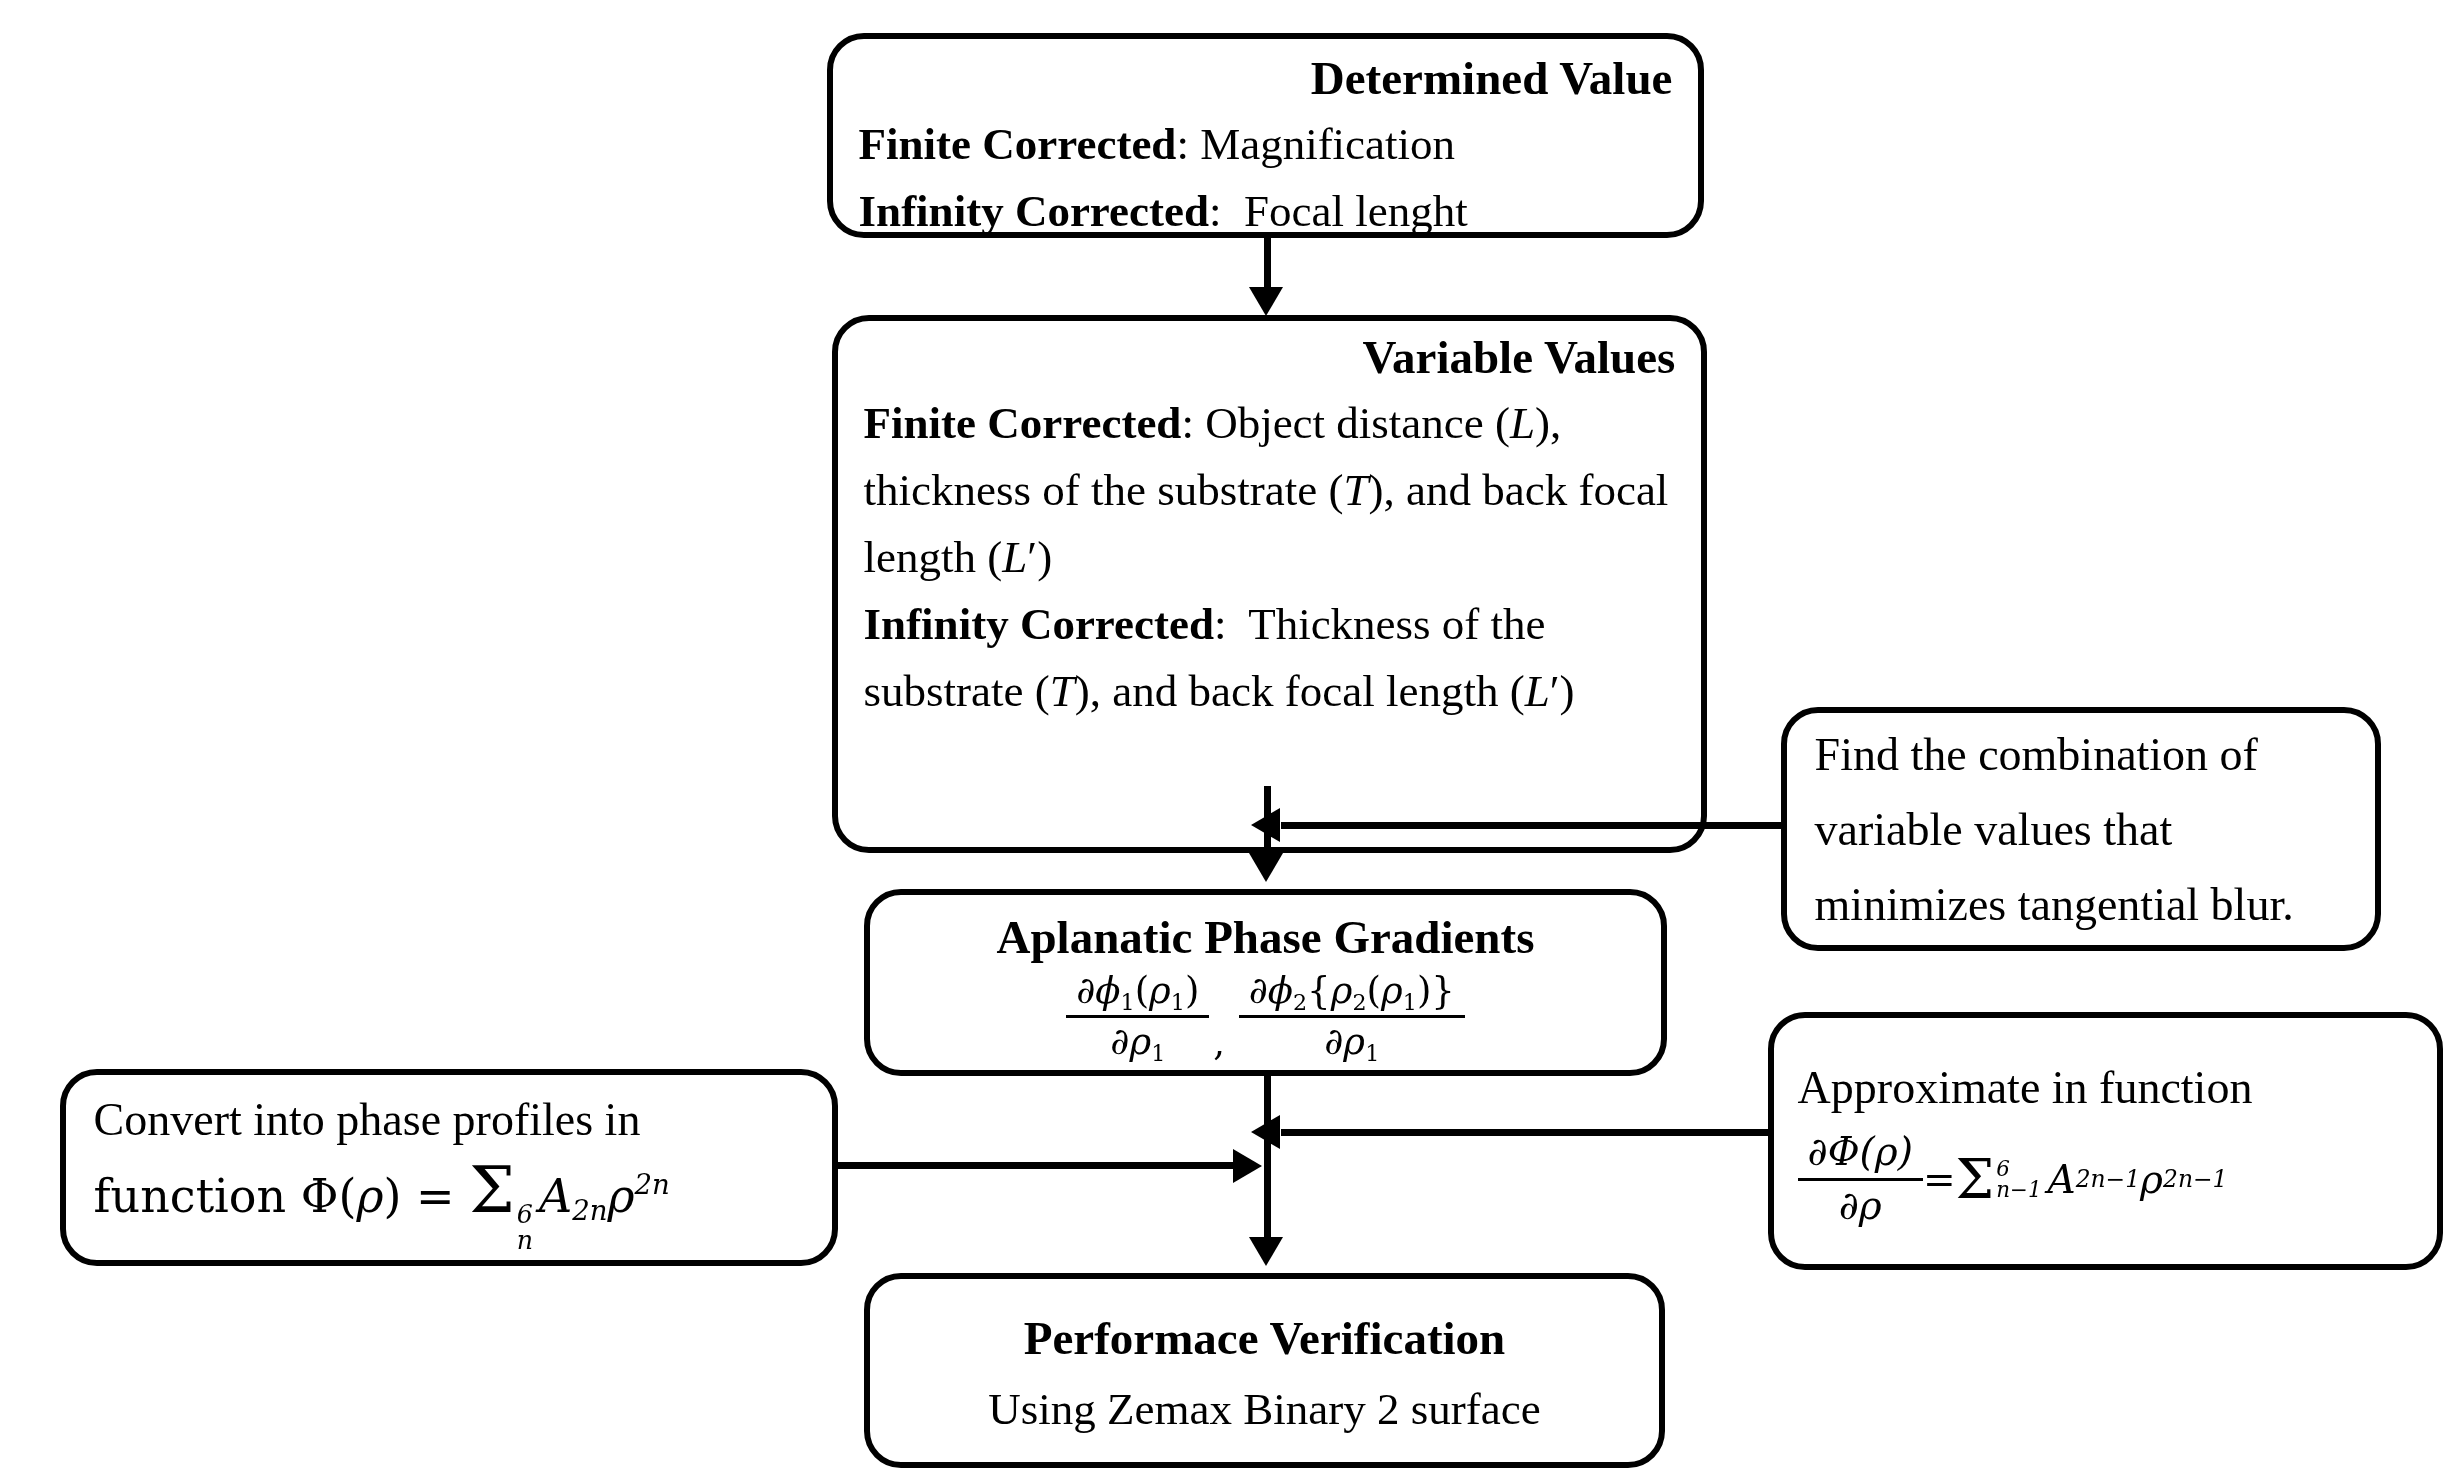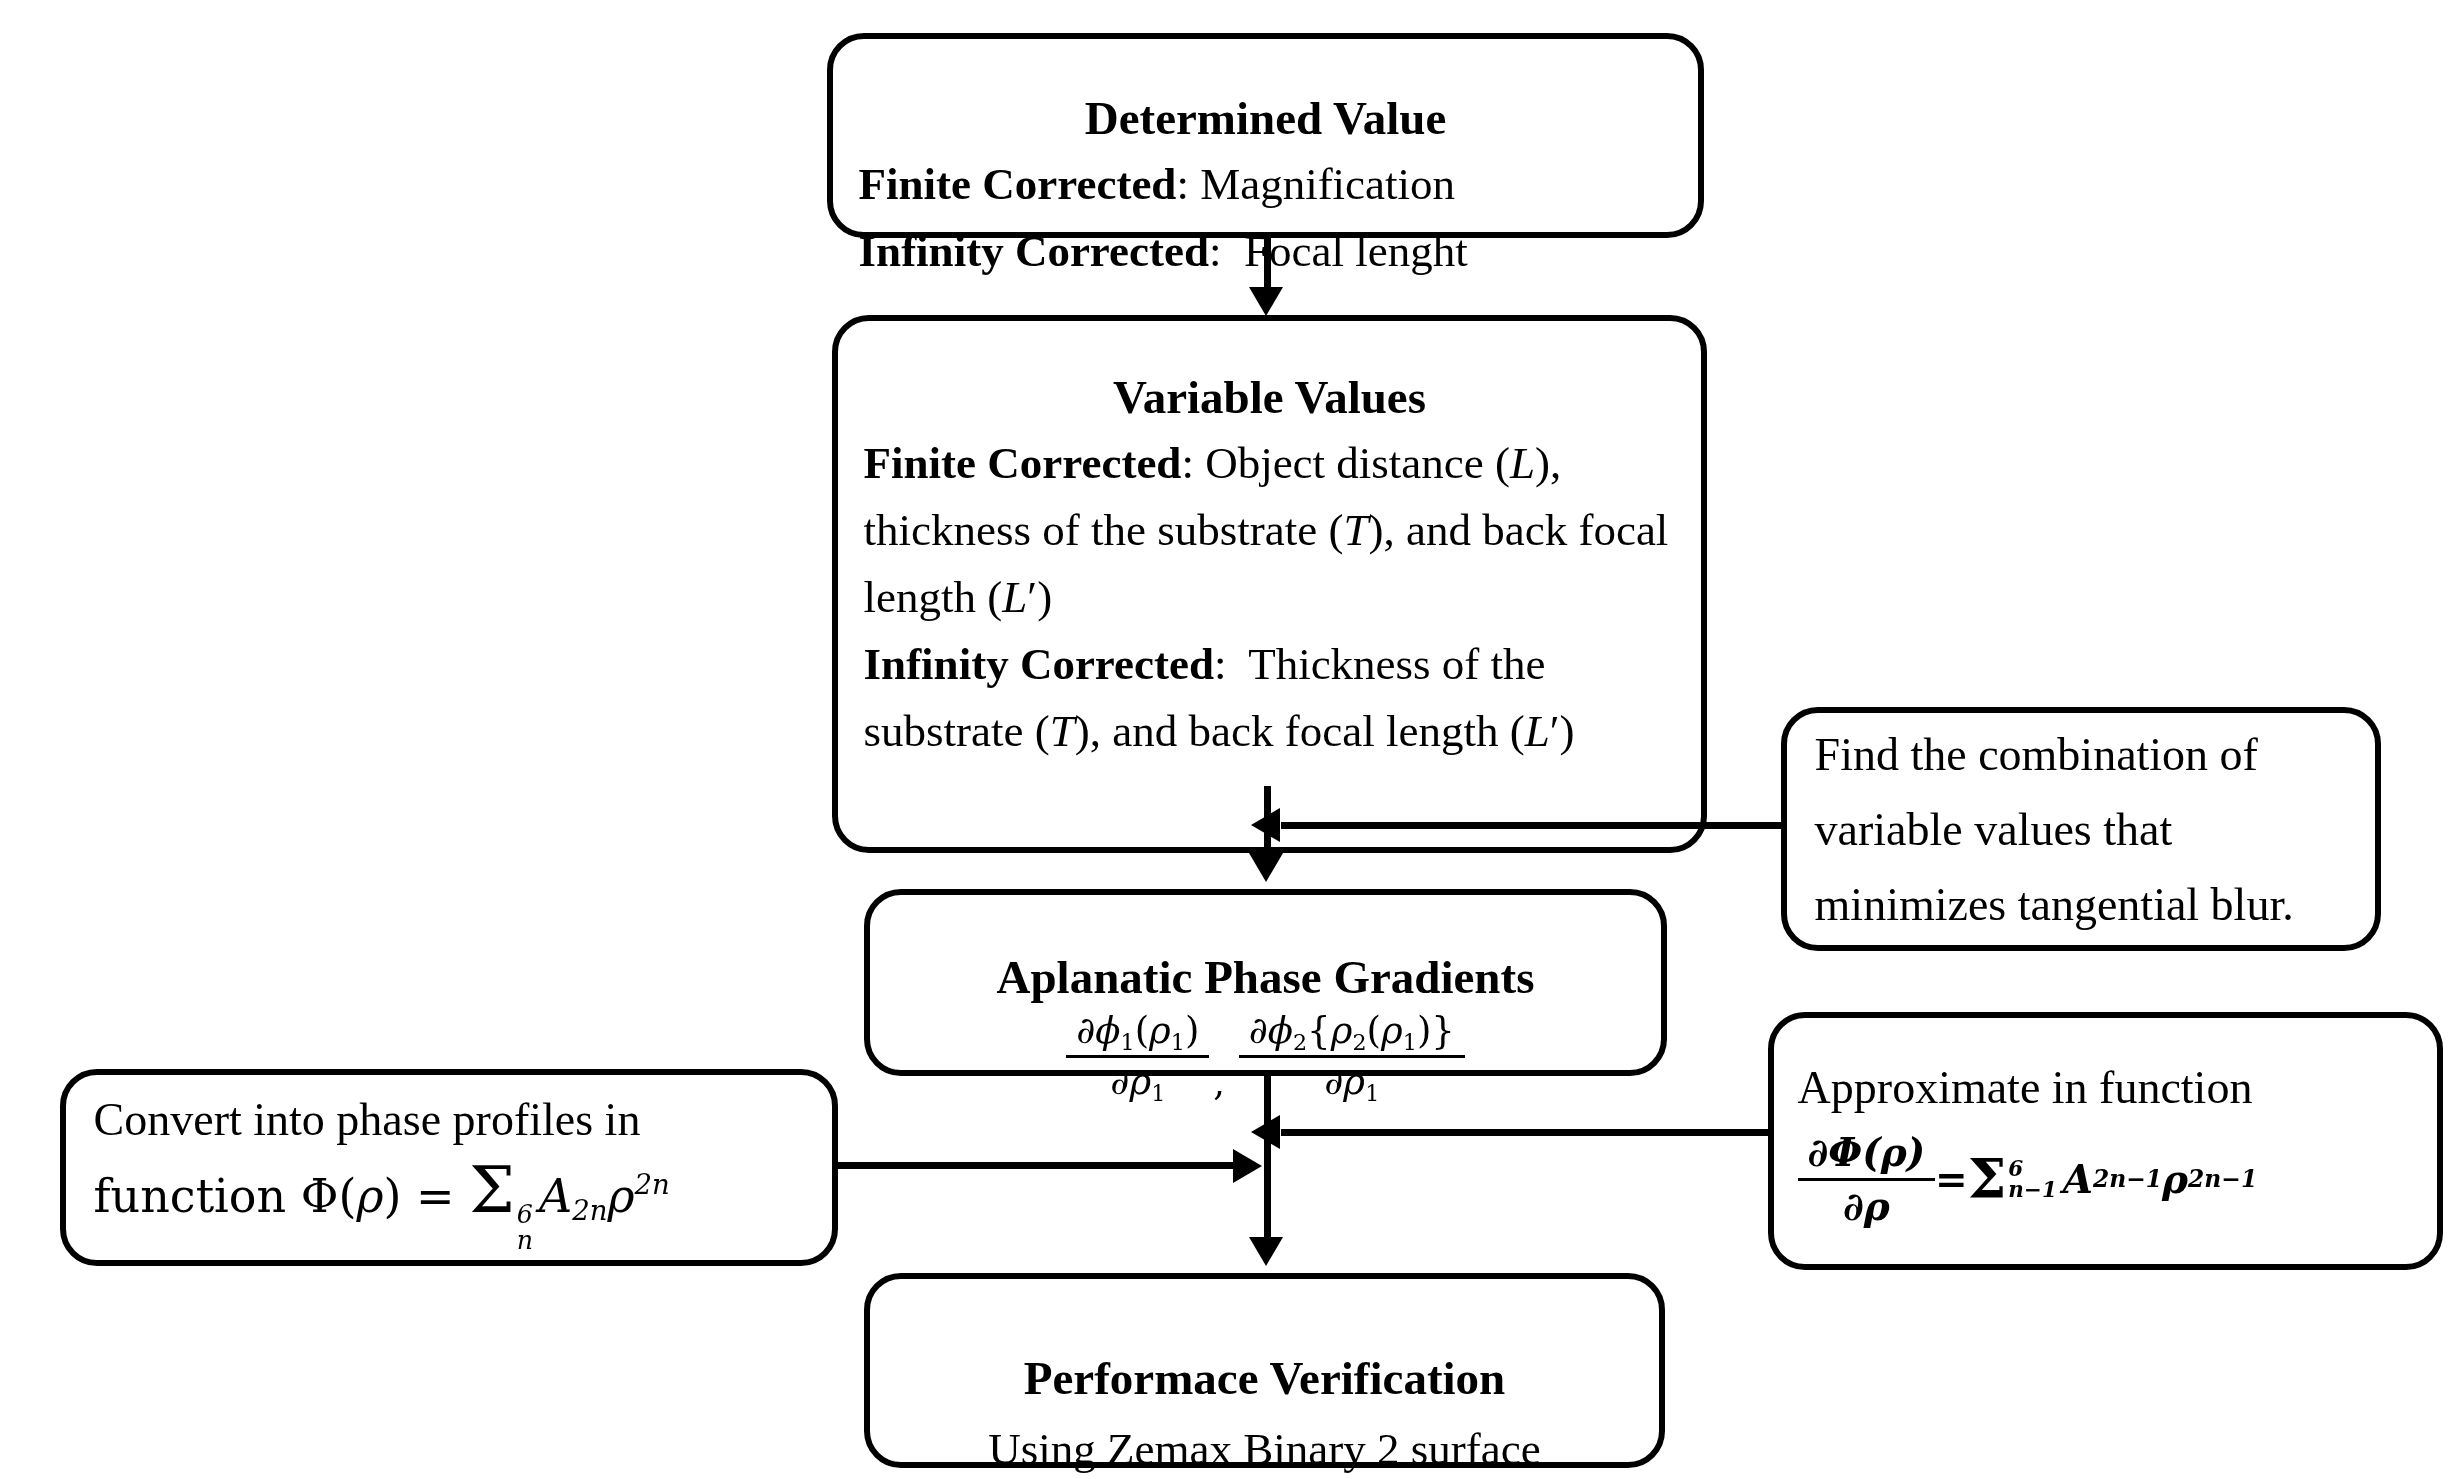--- a/index.html
+++ b/index.html
@@ -20,25 +20,24 @@
     position:absolute;
     box-sizing:border-box;
     background:var(--bg);
     border:6.9px solid var(--stroke);
     border-radius:37px;
     display:flex;
     flex-direction:column;
   }
   .box .title{
     font-weight:bold;
-    text-align:center;
+    text-align:right;
     font-size:47px;
     line-height:65px;
     white-space:pre-wrap;
-    margin-top:40px;
   }
   .line,.para{
     font-size:45px;
     line-height:67px;
     white-space:pre-wrap;
   }
   .s-b{font-weight:bold;}
   .s-i{font-style:italic;}
   .s-sub{font-size:60%;vertical-align:-0.3em;line-height:0;}
   .s-sup{font-size:60%;vertical-align:0.65em;line-height:0;}
@@ -127,21 +126,21 @@
     <div class="head head-right" style="left:1233px;top:1149px;"></div>
   </div>
 
   <div class="box" style="left:60px;top:1069px;width:778px;height:197px;padding:9.9px 27.6px;justify-content:center;">
     <div class="para" style="font-size:46px;line-height:77px;">Convert into phase profiles in</div>
     <div class="para math" style="font-size:46px;line-height:77px;"><span>function Φ(</span><span class="s-i">ρ</span><span>) = </span><span class="s-sig">Σ</span><span class="s-ss"><span>6</span><span>n</span></span><span class="s-i">A</span><span class="s-i s-sub">2n</span><span class="s-i">ρ</span><span class="s-i s-sup">2n</span></div>
   </div>
 
   <div class="box" style="left:1768px;top:1012px;width:675px;height:258px;padding:13.8px 23.6px;justify-content:center;">
     <div class="para" style="font-size:46px;line-height:69px;">Approximate in function</div>
-    <div class="math" style="font-size:39px;display:flex;align-items:center;margin-top:7.9px;font-weight:bold;">
+    <div class="math" style="font-size:39px;display:flex;align-items:center;margin-top:7.9px;">
       <span class="frac">
         <span class="num"><span class="s-i">∂Φ(</span><span class="s-i">ρ</span><span class="s-i">)</span></span>
         <span class="den"><span class="s-i">∂ρ</span></span>
       </span>
       <span style="display:inline-flex;align-items:center;">
           <span> = </span>
           <span class="s-sig">Σ</span>
           <span class="s-ss">
             <span>6</span>
             <span>n−1</span>

